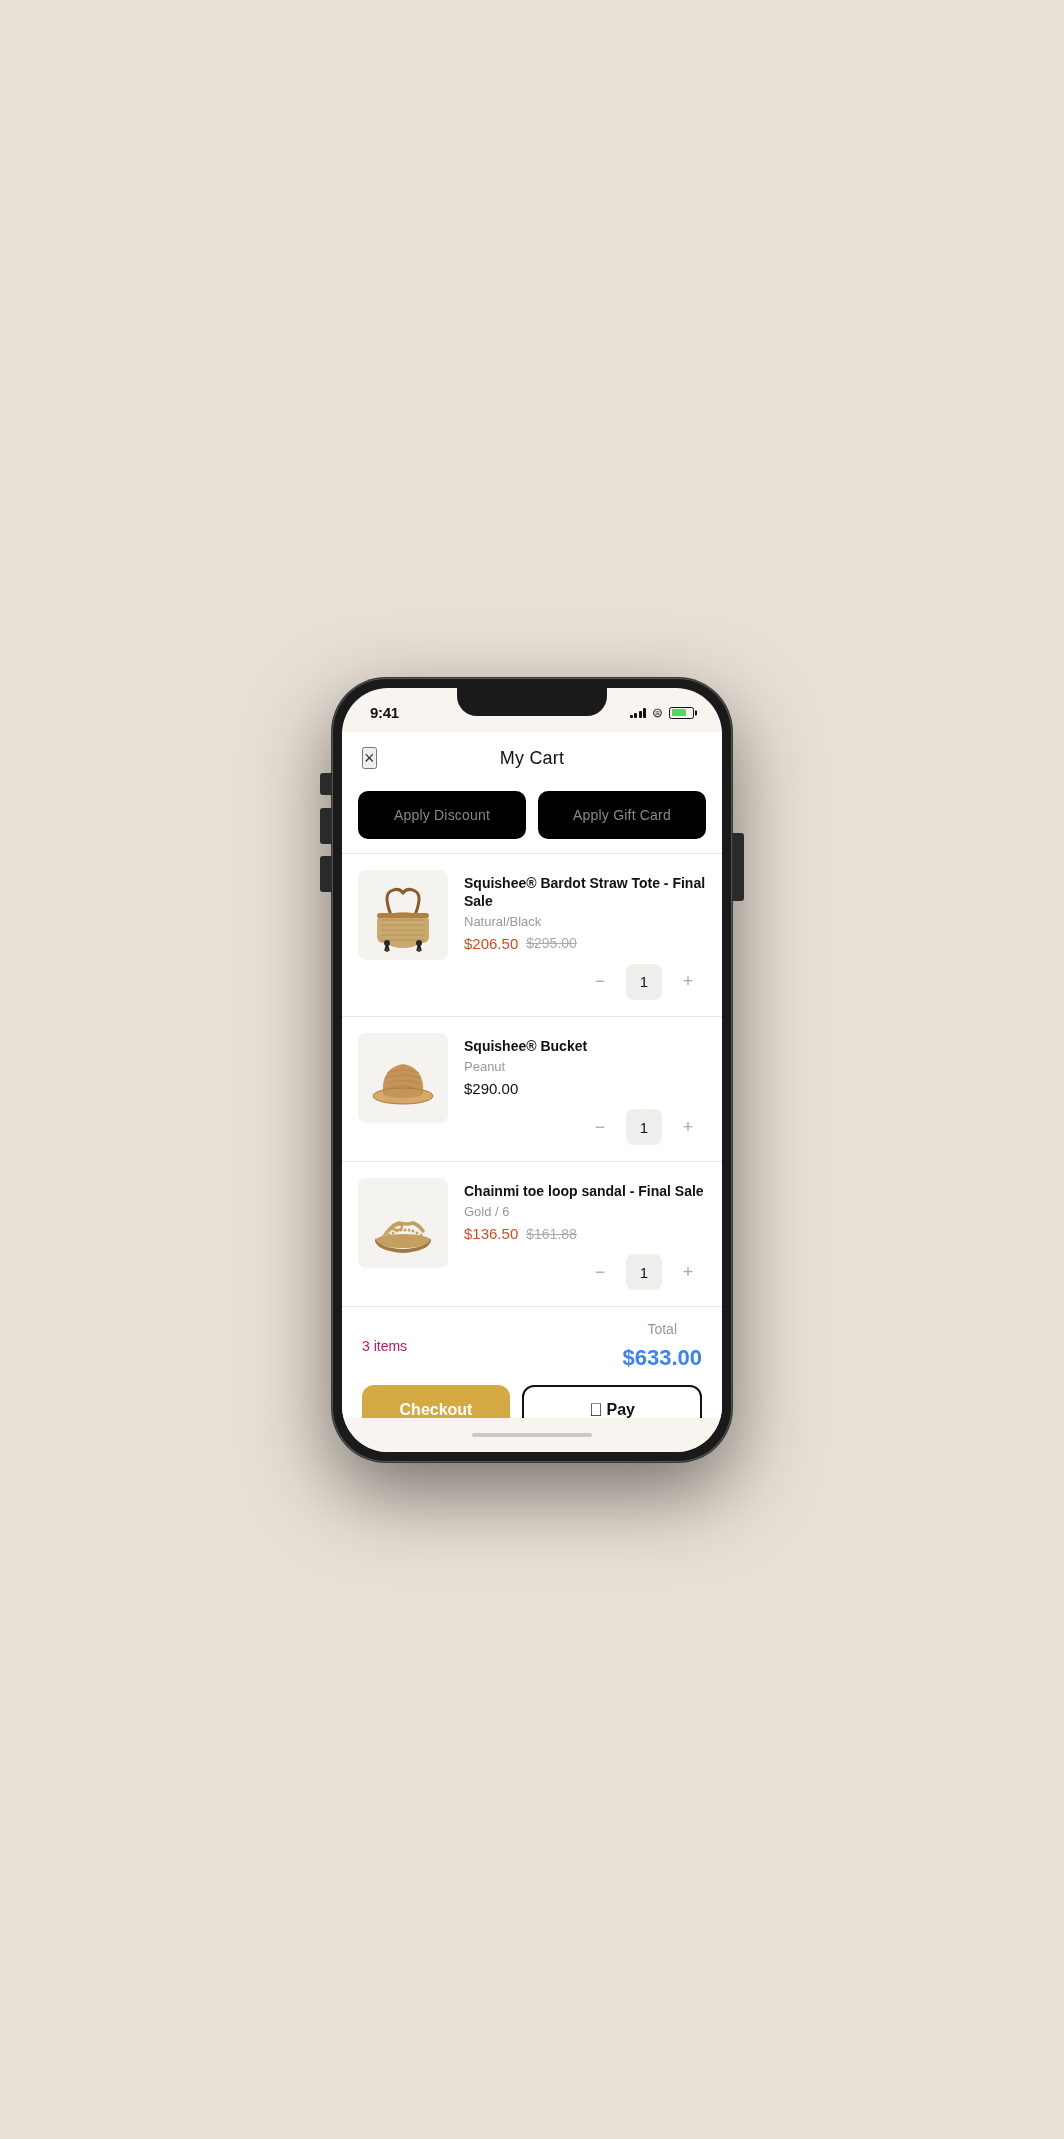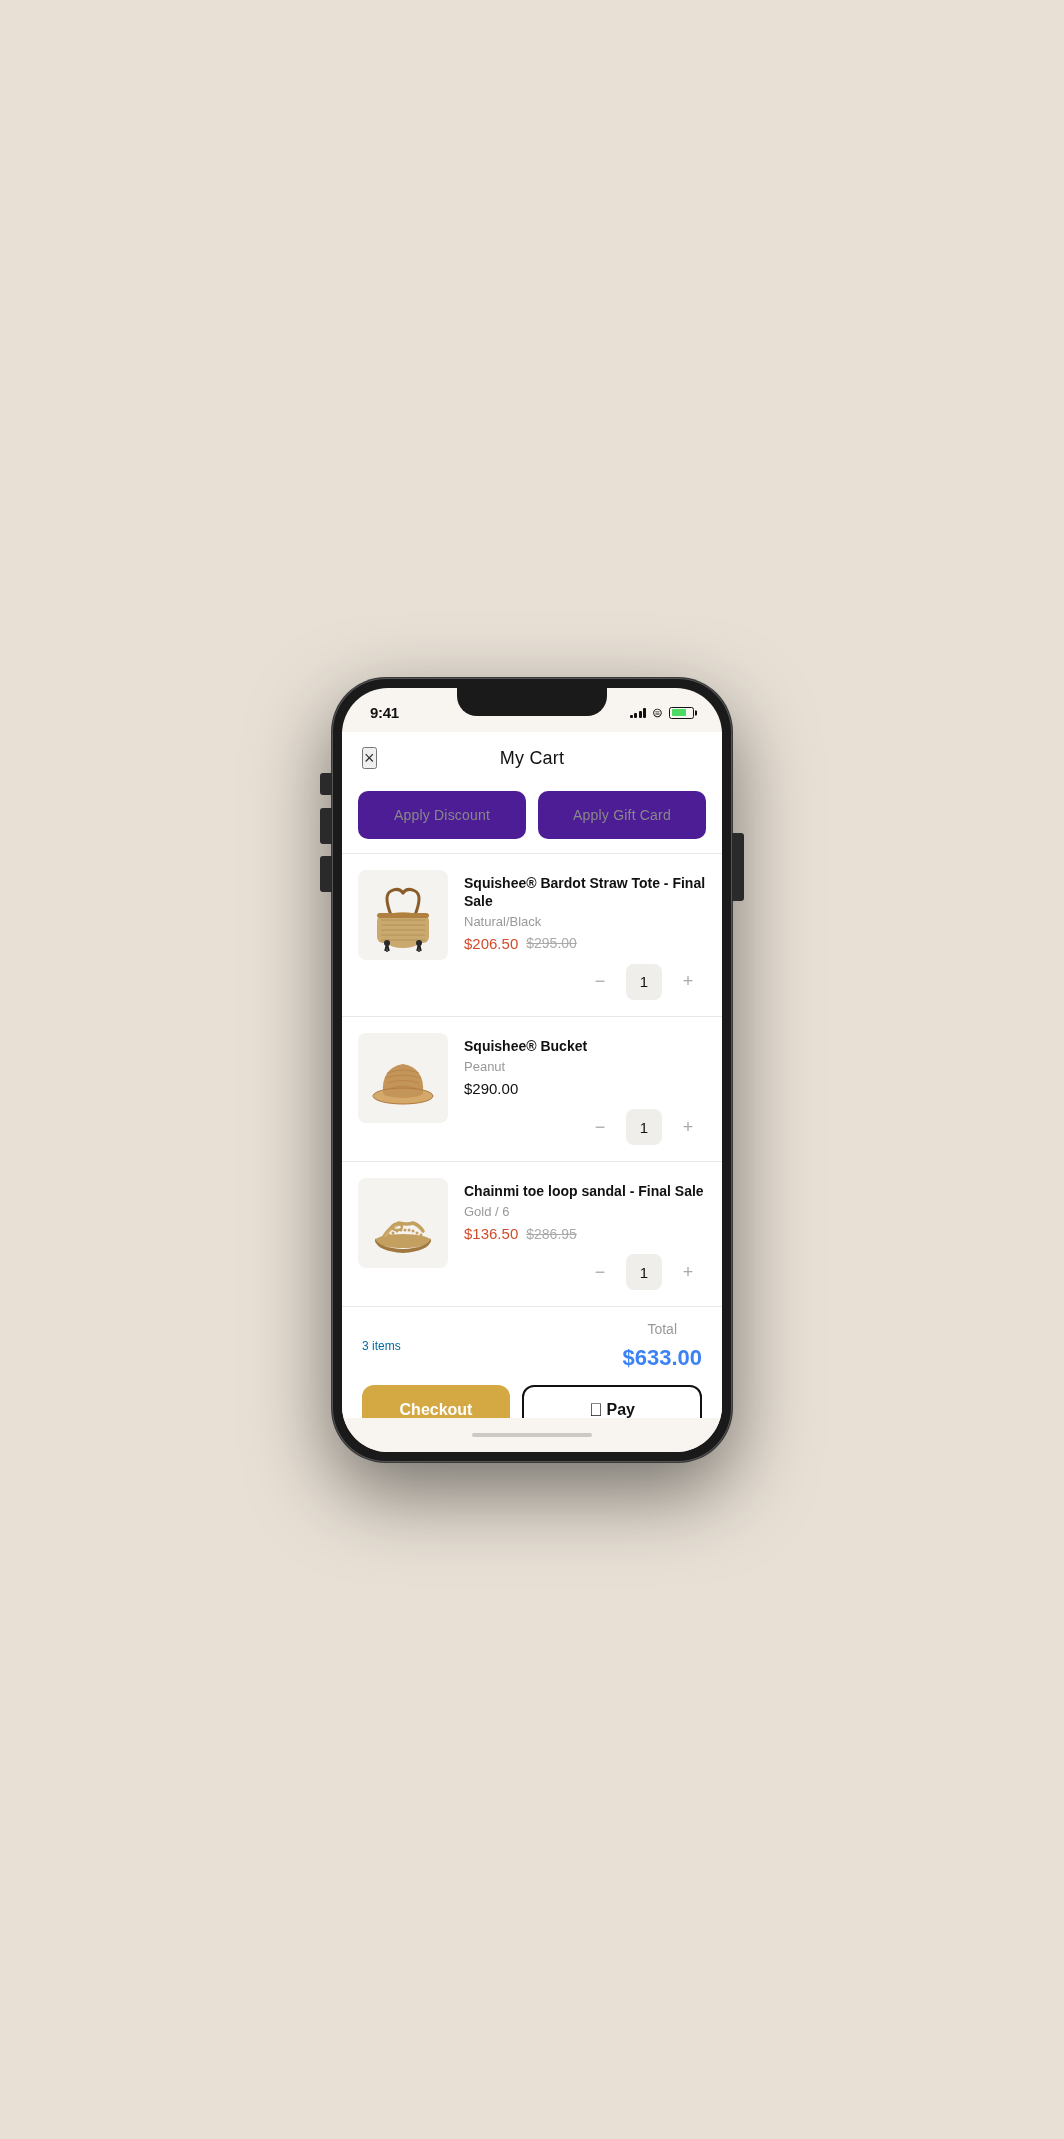--- a/index.html
+++ b/index.html
@@ -161,21 +161,21 @@
     
     .promo-row {
       display: flex;
       gap: 12px;
       padding: 10px 16px 14px;
       background: #fff;
     }
 
     .promo-btn {
       flex: 1;
-      background: #4c1d95;
+      background: #000000;
       border: none;
       border-radius: 10px;
       padding: 16px 12px;
       font-size: 14px;
       color: #888;
       cursor: pointer;
       letter-spacing: 0.2px;
     }
 
     
@@ -297,22 +297,22 @@
     }
 
     .cart-summary {
       display: flex;
       align-items: center;
       justify-content: space-between;
       margin-bottom: 14px;
     }
 
     .items-count {
-      font-size: 12px;
-      color: #0369a1;
+      font-size: 14px;
+      color: #be185d;
     }
 
     .total-row {
       display: flex;
       align-items: center;
       gap: 8px;
       flex-direction: column;
     }
 
     .total-label {
@@ -550,21 +550,21 @@
               <circle cx="50" cy="48" r="1.5" fill="#c4a060"></circle>
               <circle cx="54" cy="50" r="1.5" fill="#c4a060"></circle>
               <circle cx="58" cy="52" r="1.5" fill="#c4a060"></circle>
             </svg>
           </div>
           <div class="item-details">
             <div class="item-name">Chainmi toe loop sandal - Final Sale</div>
             <div class="item-variant">Gold / 6</div>
             <div class="item-pricing">
               <span class="price-sale">$136.50</span>
-              <span class="price-original">$286.95</span>
+              <span class="price-original">$161.88</span>
             </div>
             <div class="qty-row">
               <button class="qty-btn">−</button>
               <div class="qty-value">1</div>
               <button class="qty-btn">+</button>
             </div>
           </div>
         </div>
 
       </div>

